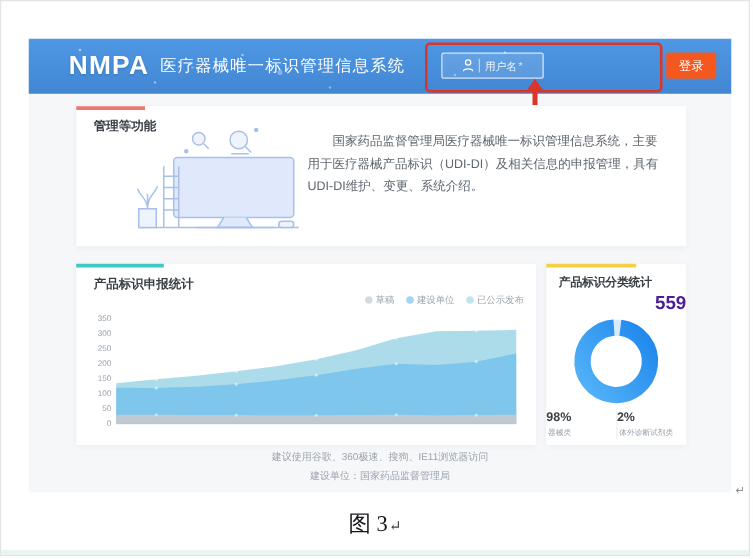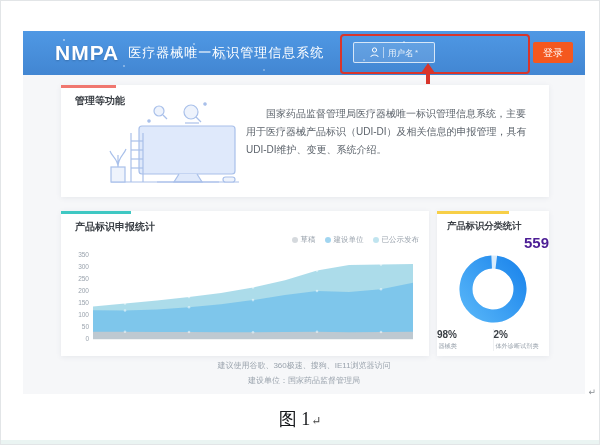--- a/index.html
+++ b/index.html
@@ -214,17 +214,17 @@
         <div class="lbl">体外诊断试剂类</div>
       </div>
     </div>
   </div>
 
   <div class="footer-line fl1">建议使用谷歌、360极速、搜狗、IE11浏览器访问</div>
   <div class="footer-line fl2">建设单位：国家药品监督管理局</div>
   <div class="end-mark">↵</div>
 
   <div class="caption">
-    <span>图 1</span><span class="mark">↵</span>
+    <span>图 3</span><span class="mark">↵</span>
   </div>
 
   <div class="bottom-strip"></div>
 </div>
 
 </body></html>

